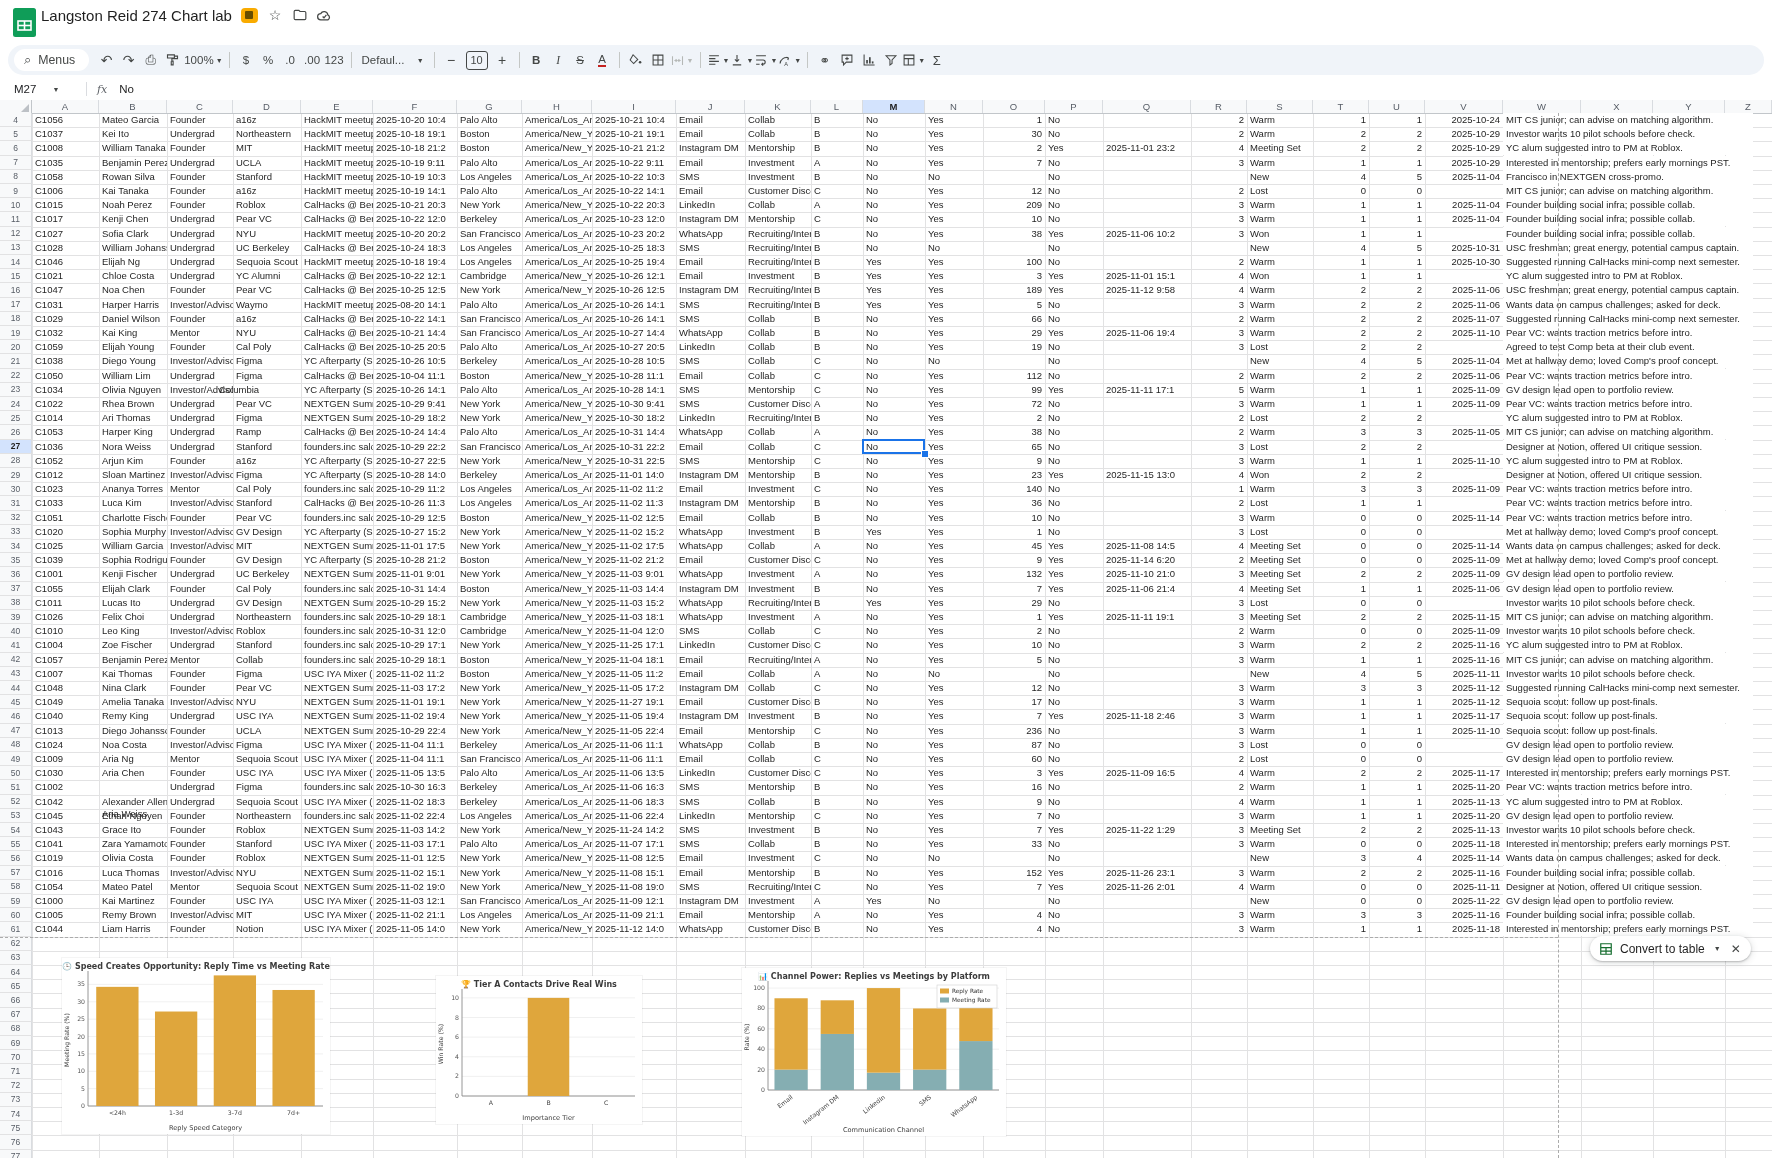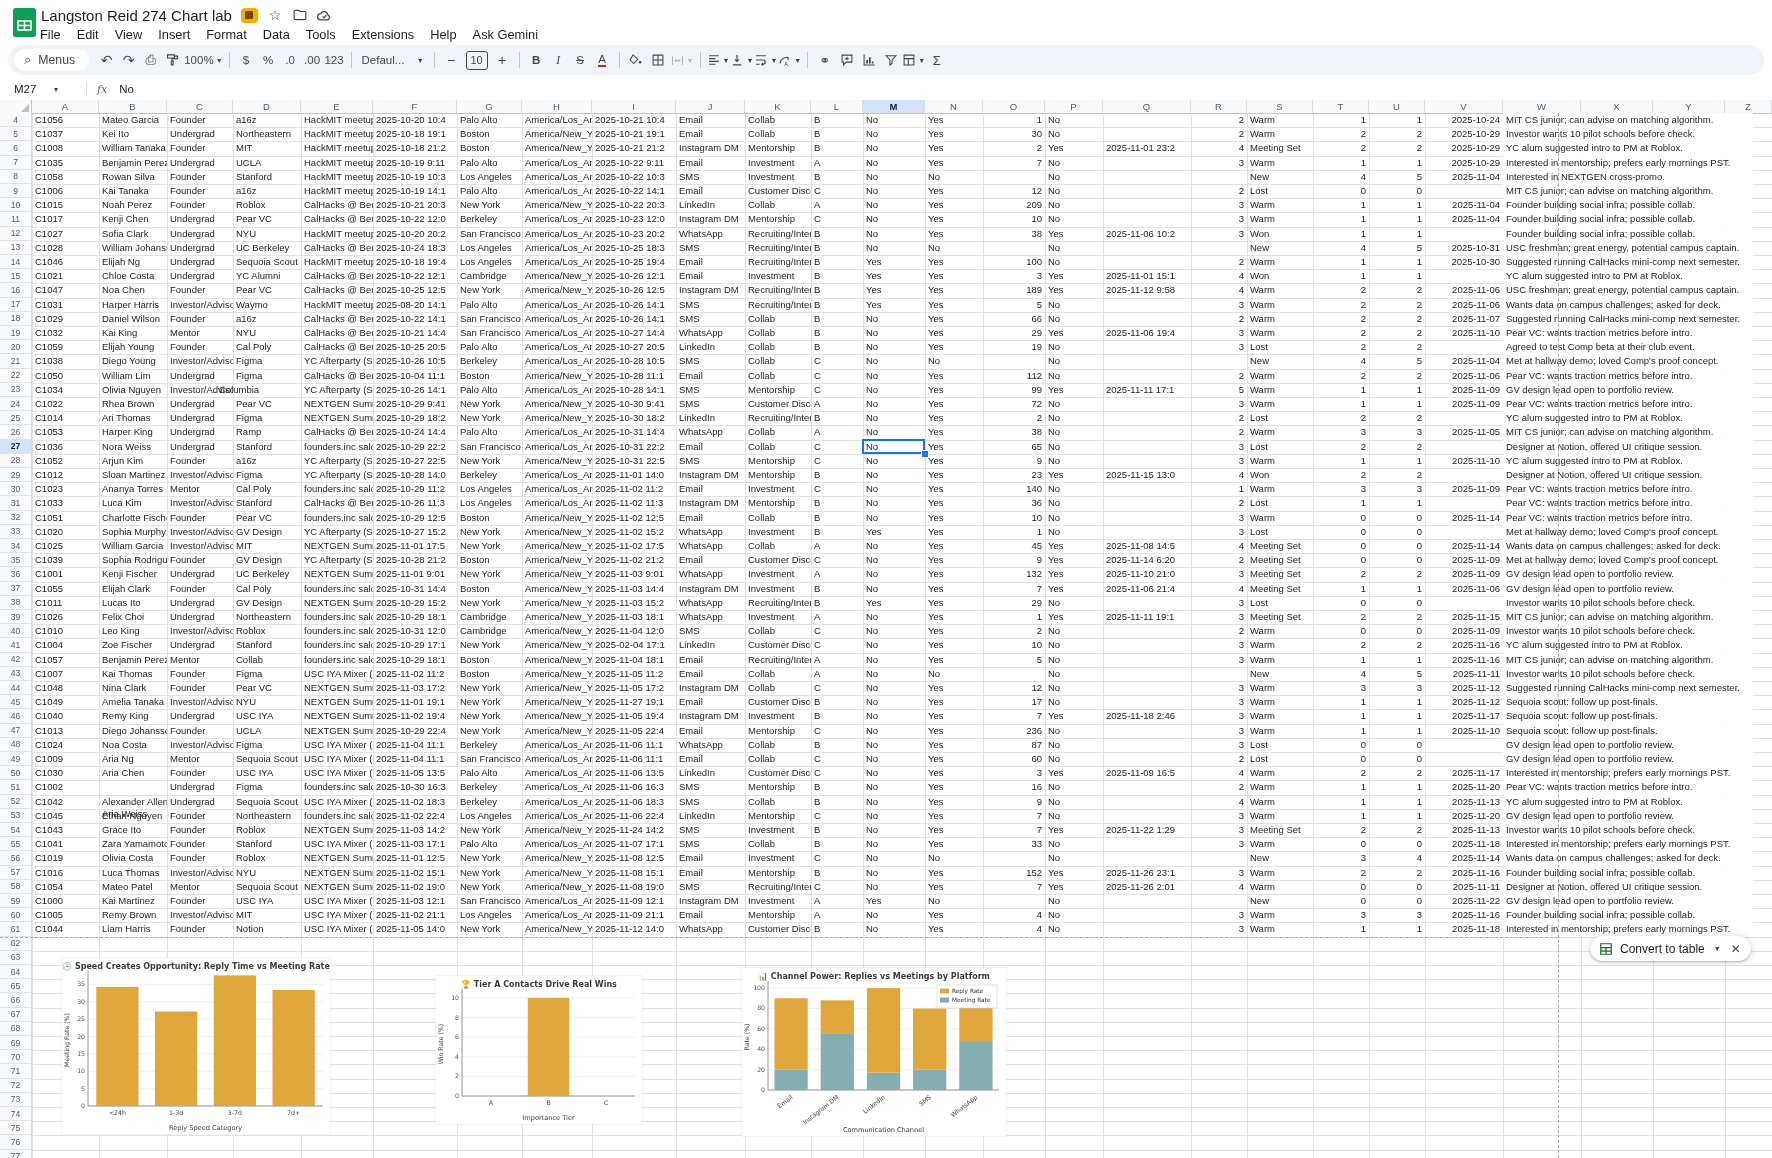--- a/index.html
+++ b/index.html
@@ -86,32 +86,20 @@
             <path d="M10 4H4a2 2 0 0 0-2 2v12a2 2 0 0 0 2 2h16a2 2 0 0 0 2-2V8a2 2 0 0 0-2-2h-8l-2-2z" fill="none" stroke="#444746" stroke-width="2"></path>
           </svg>
       </span>
       <span class="tb-ic">
         <svg width="15" height="15" viewBox="0 0 24 24">
             <path d="M6 19a5 5 0 0 1 0-10 6 6 0 0 1 11.3 1.9A4.5 4.5 0 0 1 17.5 19H6z" fill="none" stroke="#444746" stroke-width="2"></path>
             <path d="M9 13.5l2.2 2.2L15 11" fill="none" stroke="#444746" stroke-width="2"></path>
           </svg>
       </span>
     </div>
-    <div id="menubar">
-        <span class="menu-item">File</span>
-        <span class="menu-item">Edit</span>
-        <span class="menu-item">View</span>
-        <span class="menu-item">Insert</span>
-        <span class="menu-item">Format</span>
-        <span class="menu-item">Data</span>
-        <span class="menu-item">Tools</span>
-        <span class="menu-item">Extensions</span>
-        <span class="menu-item">Help</span>
-        <span class="menu-item">Ask Gemini</span>
-      </div>
   </div>
 
   <div id="toolbar">
     <div id="menus-pill">
       <span style="font-size:13px;">⌕</span>
       <span>Menus</span>
     </div>
     <div class="tbtn" style="font-size:14px;">↶</div>
     <div class="tbtn" style="font-size:14px;">↷</div>
     <div class="tbtn" style="font-size:13px;">⎙</div>
@@ -533,21 +521,21 @@
       <div class="cell" style="left:676px;top:69.8px;width:69px">SMS</div>
       <div class="cell" style="left:745px;top:69.8px;width:66px">Investment</div>
       <div class="cell" style="left:811px;top:69.8px;width:52px">B</div>
       <div class="cell" style="left:863px;top:69.8px;width:62px">No</div>
       <div class="cell" style="left:925px;top:69.8px;width:58px">No</div>
       <div class="cell" style="left:1045px;top:69.8px;width:58px">No</div>
       <div class="cell" style="left:1247px;top:69.8px;width:66px">New</div>
       <div class="cell num" style="left:1313px;top:69.8px;width:56px">4</div>
       <div class="cell num" style="left:1369px;top:69.8px;width:56px">5</div>
       <div class="cell num" style="left:1425px;top:69.8px;width:78px">2025-11-04</div>
-      <div class="cell note" style="left:1503px;top:69.8px;width:250px">Interested in NEXTGEN cross-promo.</div>
+      <div class="cell note" style="left:1503px;top:69.8px;width:250px">Francisco in NEXTGEN cross-promo.</div>
       <div class="cell" style="left:32px;top:84px;width:67px">C1006</div>
       <div class="cell" style="left:99px;top:84px;width:68px">Kai Tanaka</div>
       <div class="cell" style="left:167px;top:84px;width:66px">Founder</div>
       <div class="cell" style="left:233px;top:84px;width:68px">a16z</div>
       <div class="cell" style="left:301px;top:84px;width:72px">HackMIT meetup</div>
       <div class="cell" style="left:373px;top:84px;width:84px">2025-10-19 14:1</div>
       <div class="cell" style="left:457px;top:84px;width:65px">Palo Alto</div>
       <div class="cell" style="left:522px;top:84px;width:70px">America/Los_Ange</div>
       <div class="cell" style="left:592px;top:84px;width:84px">2025-10-22 14:1</div>
       <div class="cell" style="left:676px;top:84px;width:69px">Email</div>
@@ -1243,21 +1231,21 @@
       <div class="cell num" style="left:1425px;top:524.2px;width:78px">2025-11-09</div>
       <div class="cell note" style="left:1503px;top:524.2px;width:250px">Investor wants 10 pilot schools before check.</div>
       <div class="cell" style="left:32px;top:538.4px;width:67px">C1004</div>
       <div class="cell" style="left:99px;top:538.4px;width:68px">Zoe Fischer</div>
       <div class="cell" style="left:167px;top:538.4px;width:66px">Undergrad</div>
       <div class="cell" style="left:233px;top:538.4px;width:68px">Stanford</div>
       <div class="cell" style="left:301px;top:538.4px;width:72px">founders.inc salon</div>
       <div class="cell" style="left:373px;top:538.4px;width:84px">2025-10-29 17:1</div>
       <div class="cell" style="left:457px;top:538.4px;width:65px">New York</div>
       <div class="cell" style="left:522px;top:538.4px;width:70px">America/New_York</div>
-      <div class="cell" style="left:592px;top:538.4px;width:84px">2025-02-04 17:1</div>
+      <div class="cell" style="left:592px;top:538.4px;width:84px">2025-11-25 17:1</div>
       <div class="cell" style="left:676px;top:538.4px;width:69px">LinkedIn</div>
       <div class="cell" style="left:745px;top:538.4px;width:66px">Customer Discove</div>
       <div class="cell" style="left:811px;top:538.4px;width:52px">C</div>
       <div class="cell" style="left:863px;top:538.4px;width:62px">No</div>
       <div class="cell" style="left:925px;top:538.4px;width:58px">Yes</div>
       <div class="cell num" style="left:983px;top:538.4px;width:62px">10</div>
       <div class="cell" style="left:1045px;top:538.4px;width:58px">No</div>
       <div class="cell num" style="left:1191px;top:538.4px;width:56px">3</div>
       <div class="cell" style="left:1247px;top:538.4px;width:66px">Warm</div>
       <div class="cell num" style="left:1313px;top:538.4px;width:56px">2</div>

